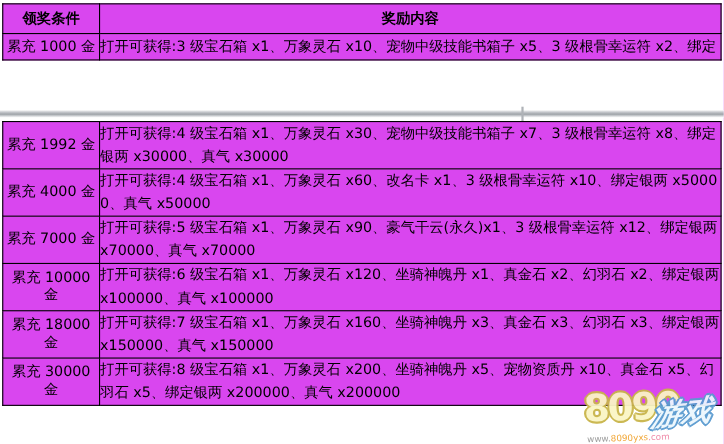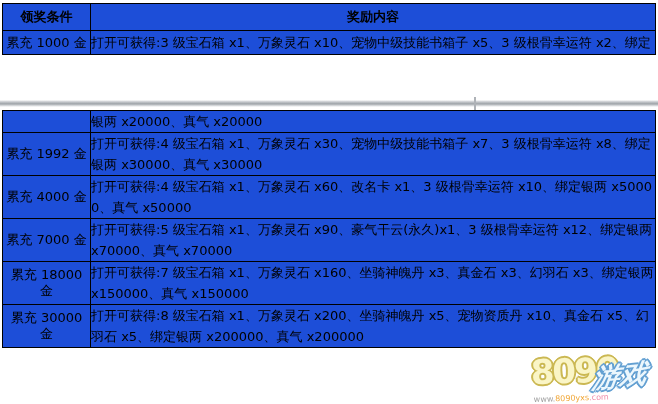--- a/index.html
+++ b/index.html
@@ -5,21 +5,21 @@
   html,body{margin:0;padding:0;}
   body{
     width:658px;height:404px;position:relative;background:#ffffff;
     font-family:"DejaVu Sans","Liberation Sans",sans-serif;
     -webkit-font-smoothing:none;
   }
   .screen{position:absolute;inset:0;overflow:hidden;}
 
   table.rewards{
     position:absolute;left:2px;width:654px;
-    border-collapse:collapse;table-layout:fixed;background:#1d4ed8;
+    border-collapse:collapse;table-layout:fixed;background:#d946ef;
   }
   table.t1{top:3px;}
   table.t2{top:110px;}
   table.rewards td,table.rewards th{
     border:1px solid #000;
     font-size:13px;color:#000;
     overflow:hidden;vertical-align:middle;
     padding:0;
   }
   col.c-cond{width:88px;}
@@ -85,35 +85,35 @@
 
   <div class="gapband"></div>
   <div class="gaptick"></div>
 
   <table class="rewards t2">
     <colgroup>
         <col class="c-cond">
         <col>
       </colgroup>
     <tbody>
-        <tr style="height:22px;">
-      <td class="cond"></td>
-      <td class="rew oneline">银两 x20000、真气 x20000</td>
-    </tr>
     <tr style="height:42px;">
       <td class="cond">累充 1992 金</td>
       <td class="rew">打开可获得:4 级宝石箱 x1、万象灵石 x30、宠物中级技能书箱子 x7、3 级根骨幸运符 x8、绑定银两 x30000、真气 x30000</td>
     </tr>
     <tr style="height:42px;padding-left:12px;">
       <td class="cond">累充 4000 金</td>
       <td class="rew">打开可获得:4 级宝石箱 x1、万象灵石 x60、改名卡 x1、3 级根骨幸运符 x10、绑定银两 x50000、真气 x50000</td>
     </tr>
     <tr style="height:43px;">
       <td class="cond">累充 7000 金</td>
       <td class="rew">打开可获得:5 级宝石箱 x1、万象灵石 x90、豪气干云(永久)x1、3 级根骨幸运符 x12、绑定银两 x70000、真气 x70000</td>
+    </tr>
+    <tr style="height:43px;">
+      <td class="cond">累充 10000 金</td>
+      <td class="rew">打开可获得:6 级宝石箱 x1、万象灵石 x120、坐骑神魄丹 x1、真金石 x2、幻羽石 x2、绑定银两 x100000、真气 x100000</td>
     </tr>
     <tr style="height:41px;">
       <td class="cond">累充 18000 金</td>
       <td class="rew">打开可获得:7 级宝石箱 x1、万象灵石 x160、坐骑神魄丹 x3、真金石 x3、幻羽石 x3、绑定银两 x150000、真气 x150000</td>
     </tr>
     <tr style="height:43px;">
       <td class="cond">累充 30000 金</td>
       <td class="rew">打开可获得:8 级宝石箱 x1、万象灵石 x200、坐骑神魄丹 x5、宠物资质丹 x10、真金石 x5、幻羽石 x5、绑定银两 x200000、真气 x200000</td>
     </tr>
   </tbody>

